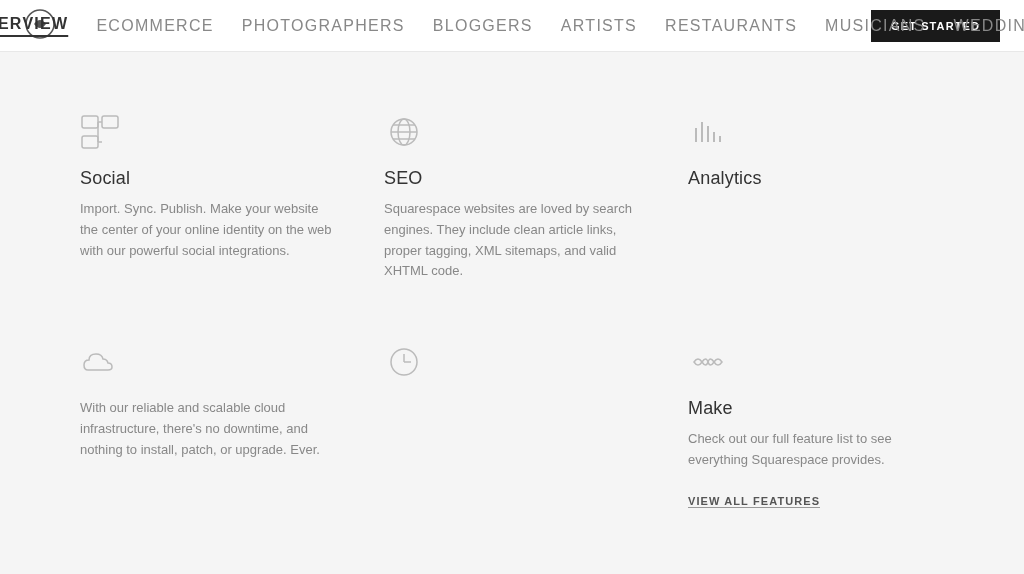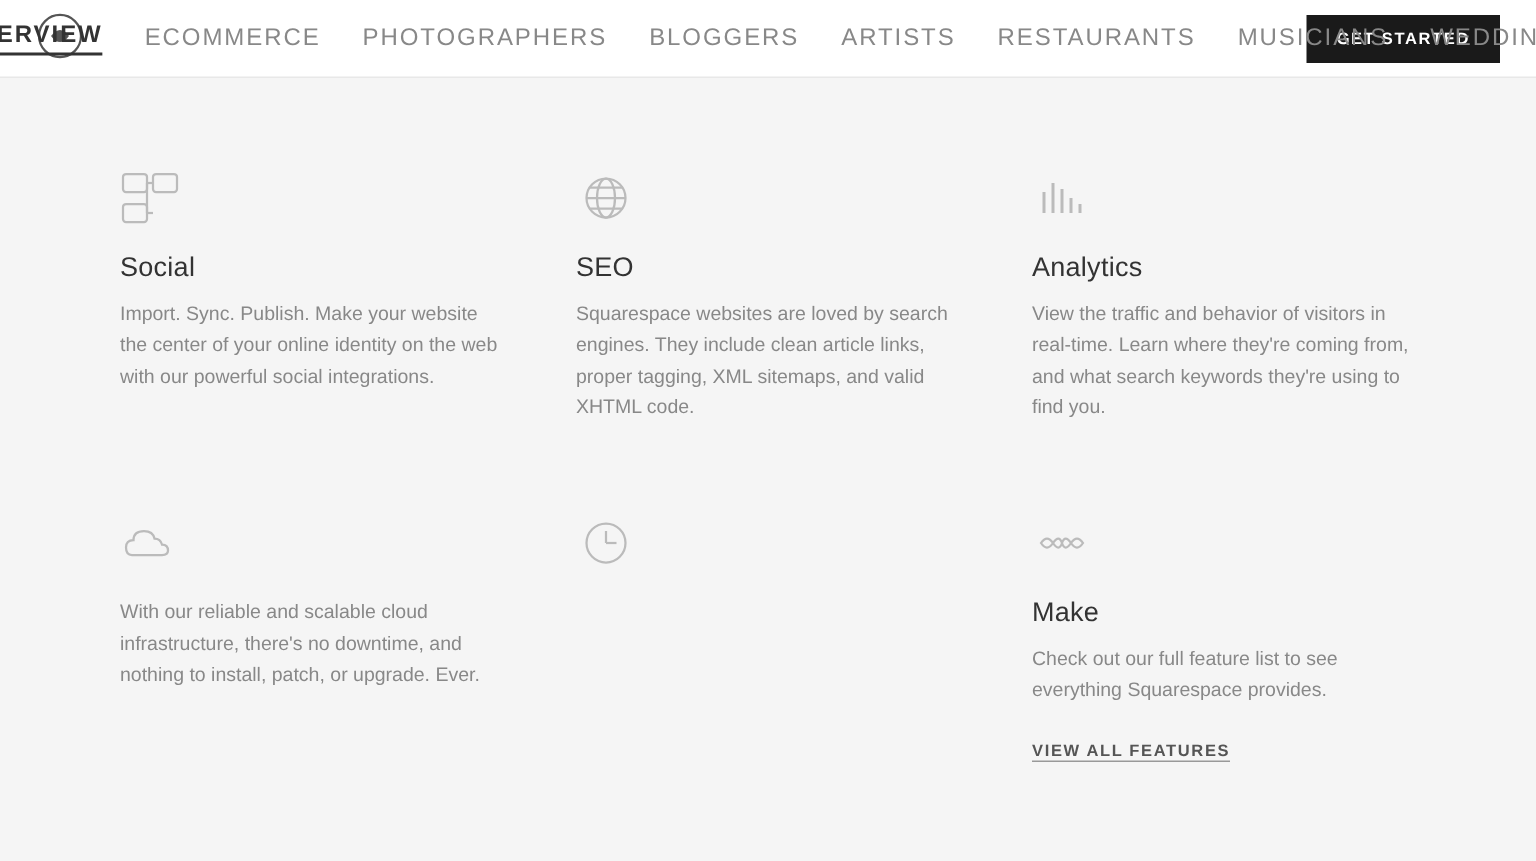--- a/index.html
+++ b/index.html
@@ -168,21 +168,20 @@
       <div class="feature-icon">
         <svg viewBox="0 0 40 36" xmlns="http://www.w3.org/2000/svg">
           <line x1="8" y1="28" x2="8" y2="14" stroke="#bbb" stroke-width="2"></line>
           <line x1="14" y1="28" x2="14" y2="8" stroke="#bbb" stroke-width="2"></line>
           <line x1="20" y1="28" x2="20" y2="12" stroke="#bbb" stroke-width="2"></line>
           <line x1="26" y1="28" x2="26" y2="18" stroke="#bbb" stroke-width="2"></line>
           <line x1="32" y1="28" x2="32" y2="22" stroke="#bbb" stroke-width="2"></line>
         </svg>
       </div>
       <div class="feature-title">Analytics</div>
-      <div class="feature-desc">View the traffic and behavior of visitors in real-time. Learn where they're coming from, and what search keywords they're using to find you.</div>
     </div>
 
     <div class="feature-item">
       <div class="feature-icon">
         <svg viewBox="0 0 40 36" xmlns="http://www.w3.org/2000/svg">
           <path d="M8 26 Q4 26 4 21 Q4 16 9 16 Q9 10 16 10 Q22 10 23 15 Q27 15 28 19 Q32 19 32 23 Q32 26 28 26 Z" stroke="#bbb" stroke-width="1.5" fill="none"></path>
         </svg>
       </div>
       <div class="feature-desc">With our reliable and scalable cloud infrastructure, there's no downtime, and nothing to install, patch, or upgrade. Ever.</div>
     </div>

